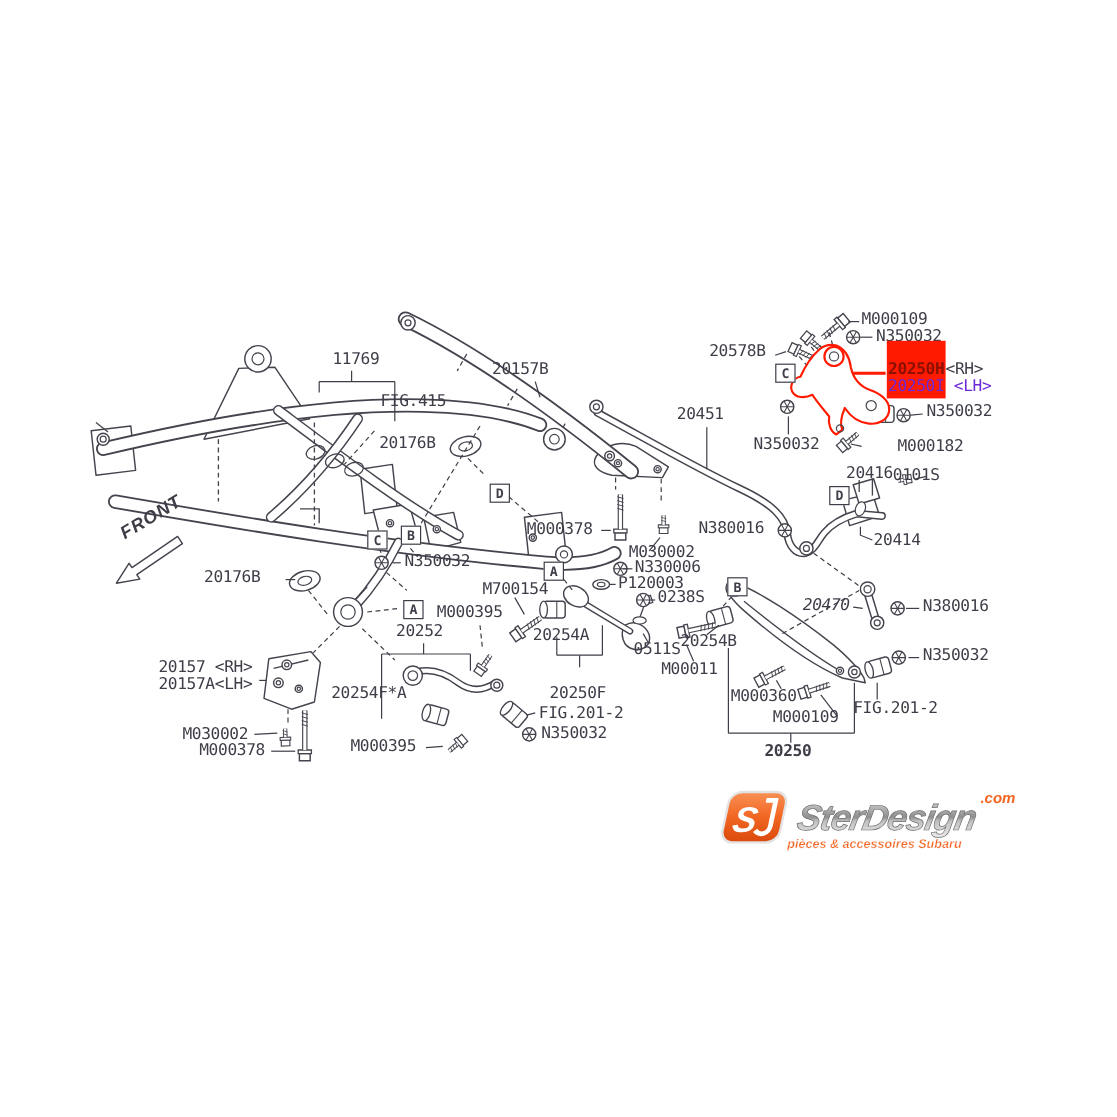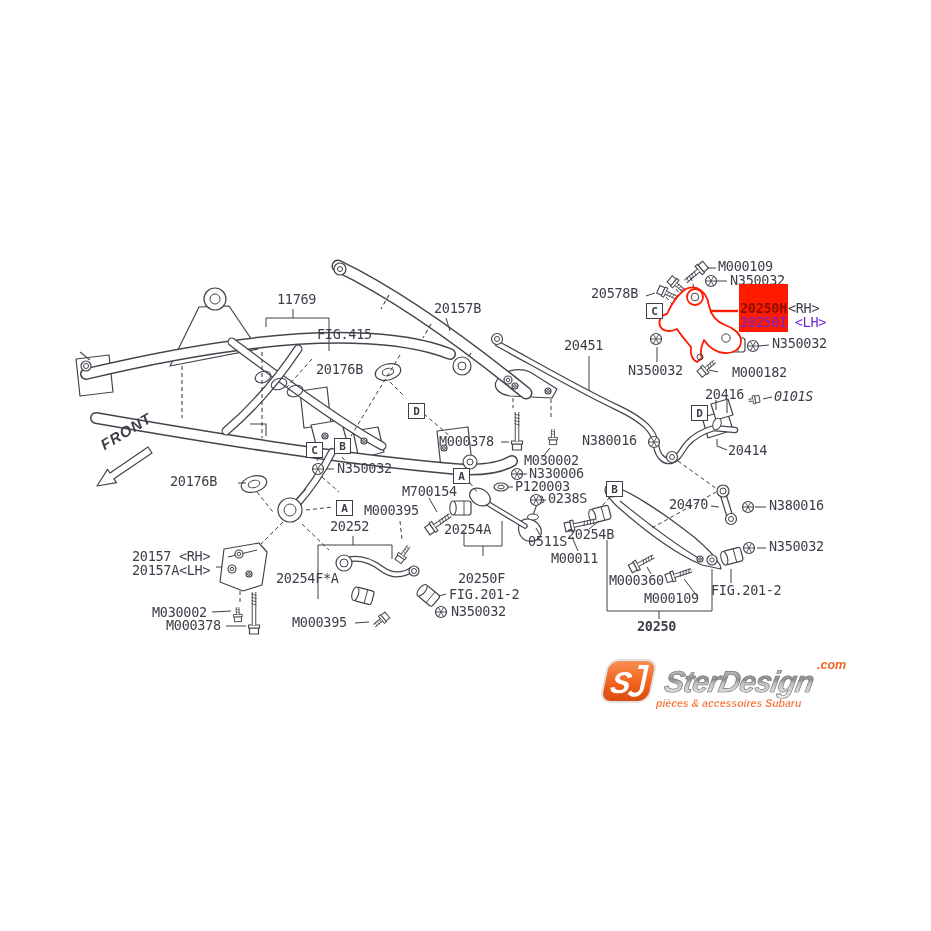--- a/index.html
+++ b/index.html
@@ -437,36 +437,36 @@
         <circle cx="695" cy="297" r="3.8" fill="none" stroke="#44444e" stroke-width="1"></circle>
         <circle cx="726" cy="338" r="4.2" fill="none" stroke="#44444e" stroke-width="1"></circle>
         <circle cx="700" cy="357" r="3" fill="none" stroke="#44444e" stroke-width="1"></circle>
         <line x1="711" y1="311" x2="738" y2="311" stroke="#ff1a00" stroke-width="2.4"></line>
       </g>
   </svg>
 
   <div id="labels">
       <div class="lbl" style="left: 277px; top: 292px;">11769</div>
       <div class="lbl" style="left: 317px; top: 327px;">FIG.415</div>
-      <div class="lbl" style="left: 434px; top: 301px; text-align: right;">20157B</div>
+      <div class="lbl" style="left: 410px; top: 301px; text-align: right;">20157B</div>
       <div class="lbl" style="left: 316px; top: 362px;">20176B</div>
       <div class="lbl" style="left: 170px; top: 474px;">20176B</div>
       <div class="lbl" style="left: 591px; top: 286px;">20578B</div>
       <div class="lbl" style="left: 564px; top: 338px;">20451</div>
       <div class="lbl" style="left: 718px; top: 259px;">M000109</div>
       <div class="lbl" style="left: 644px; top: 591px;">M000109</div>
       <div class="lbl" style="left: 730px; top: 273px;">N350032</div>
       <div class="lbl" style="left: 772px; top: 336px;">N350032</div>
       <div class="lbl" style="left: 628px; top: 363px;">N350032</div>
       <div class="lbl" style="left: 337px; top: 461px;">N350032</div>
       <div class="lbl" style="left: 451px; top: 604px;">N350032</div>
       <div class="lbl" style="left: 769px; top: 539px;">N350032</div>
-      <div class="lbl" style="left: 720px; top: 365px; padding-left: 12px;">M000182</div>
+      <div class="lbl" style="left: 736px; top: 365px; padding-left: 12px;">M000182</div>
       <div class="lbl" style="left: 705px; top: 387px;">20416</div>
-      <div class="lbl" style="left: 774px; top: 389px; font-style: italic;">0101S</div>
+      <div class="lbl" style="left: 744px; top: 389px;">0101S</div>
       <div class="lbl" style="left: 728px; top: 443px;">20414</div>
       <div class="lbl" style="left: 582px; top: 433px;">N380016</div>
       <div class="lbl" style="left: 769px; top: 498px;">N380016</div>
       <div class="lbl" style="left: 529px; top: 466px;">N330006</div>
       <div class="lbl" style="left: 524px; top: 453px;">M030002</div>
       <div class="lbl" style="left: 152px; top: 605px;">M030002</div>
       <div class="lbl" style="left: 439px; top: 434px;">M000378</div>
       <div class="lbl" style="left: 166px; top: 618px;">M000378</div>
       <div class="lbl" style="left: 402px; top: 484px; text-align: right;">M700154</div>
       <div class="lbl" style="left: 364px; top: 503px;">M000395</div>
@@ -475,21 +475,21 @@
       <div class="lbl" style="left: 458px; top: 571px;">20250F</div>
       <div class="lbl" style="left: 515px; top: 479px;">P120003</div>
       <div class="lbl" style="left: 548px; top: 491px;">0238S</div>
       <div class="lbl" style="left: 528px; top: 534px;">0511S</div>
       <div class="lbl" style="left: 551px; top: 551px;">M00011</div>
       <div class="lbl" style="left: 567px; top: 527px;">20254B</div>
       <div class="lbl" style="left: 330px; top: 519px;">20252</div>
       <div class="lbl" style="left: 276px; top: 571px;">20254F*A</div>
       <div class="lbl" style="left: 449px; top: 587px;">FIG.201-2</div>
       <div class="lbl" style="left: 711px; top: 583px;">FIG.201-2</div>
-      <div class="lbl" style="left: 669px; top: 497px;">20470</div>
+      <div class="lbl" style="left: 669px; top: 497px; font-style: italic;">20470</div>
       <div class="lbl" style="left: 609px; top: 573px;">M000360</div>
       <div class="lbl" style="left: 637px; top: 619px; font-weight: bold;">20250</div>
       <div class="lbl" style="left: 132px; top: 549px;">20157 &lt;RH&gt;</div>
       <div class="lbl" style="left: 132px; top: 563px;">20157A&lt;LH&gt;</div>
       <div class="callout" style="left: 306px; top: 442px;">C</div>
       <div class="callout" style="left: 334px; top: 438px;">B</div>
       <div class="callout" style="left: 408px; top: 403px;">D</div>
       <div class="callout" style="left: 336px; top: 500px;">A</div>
       <div class="callout" style="left: 646px; top: 303px;">C</div>
       <div class="callout" style="left: 691px; top: 405px;">D</div>

